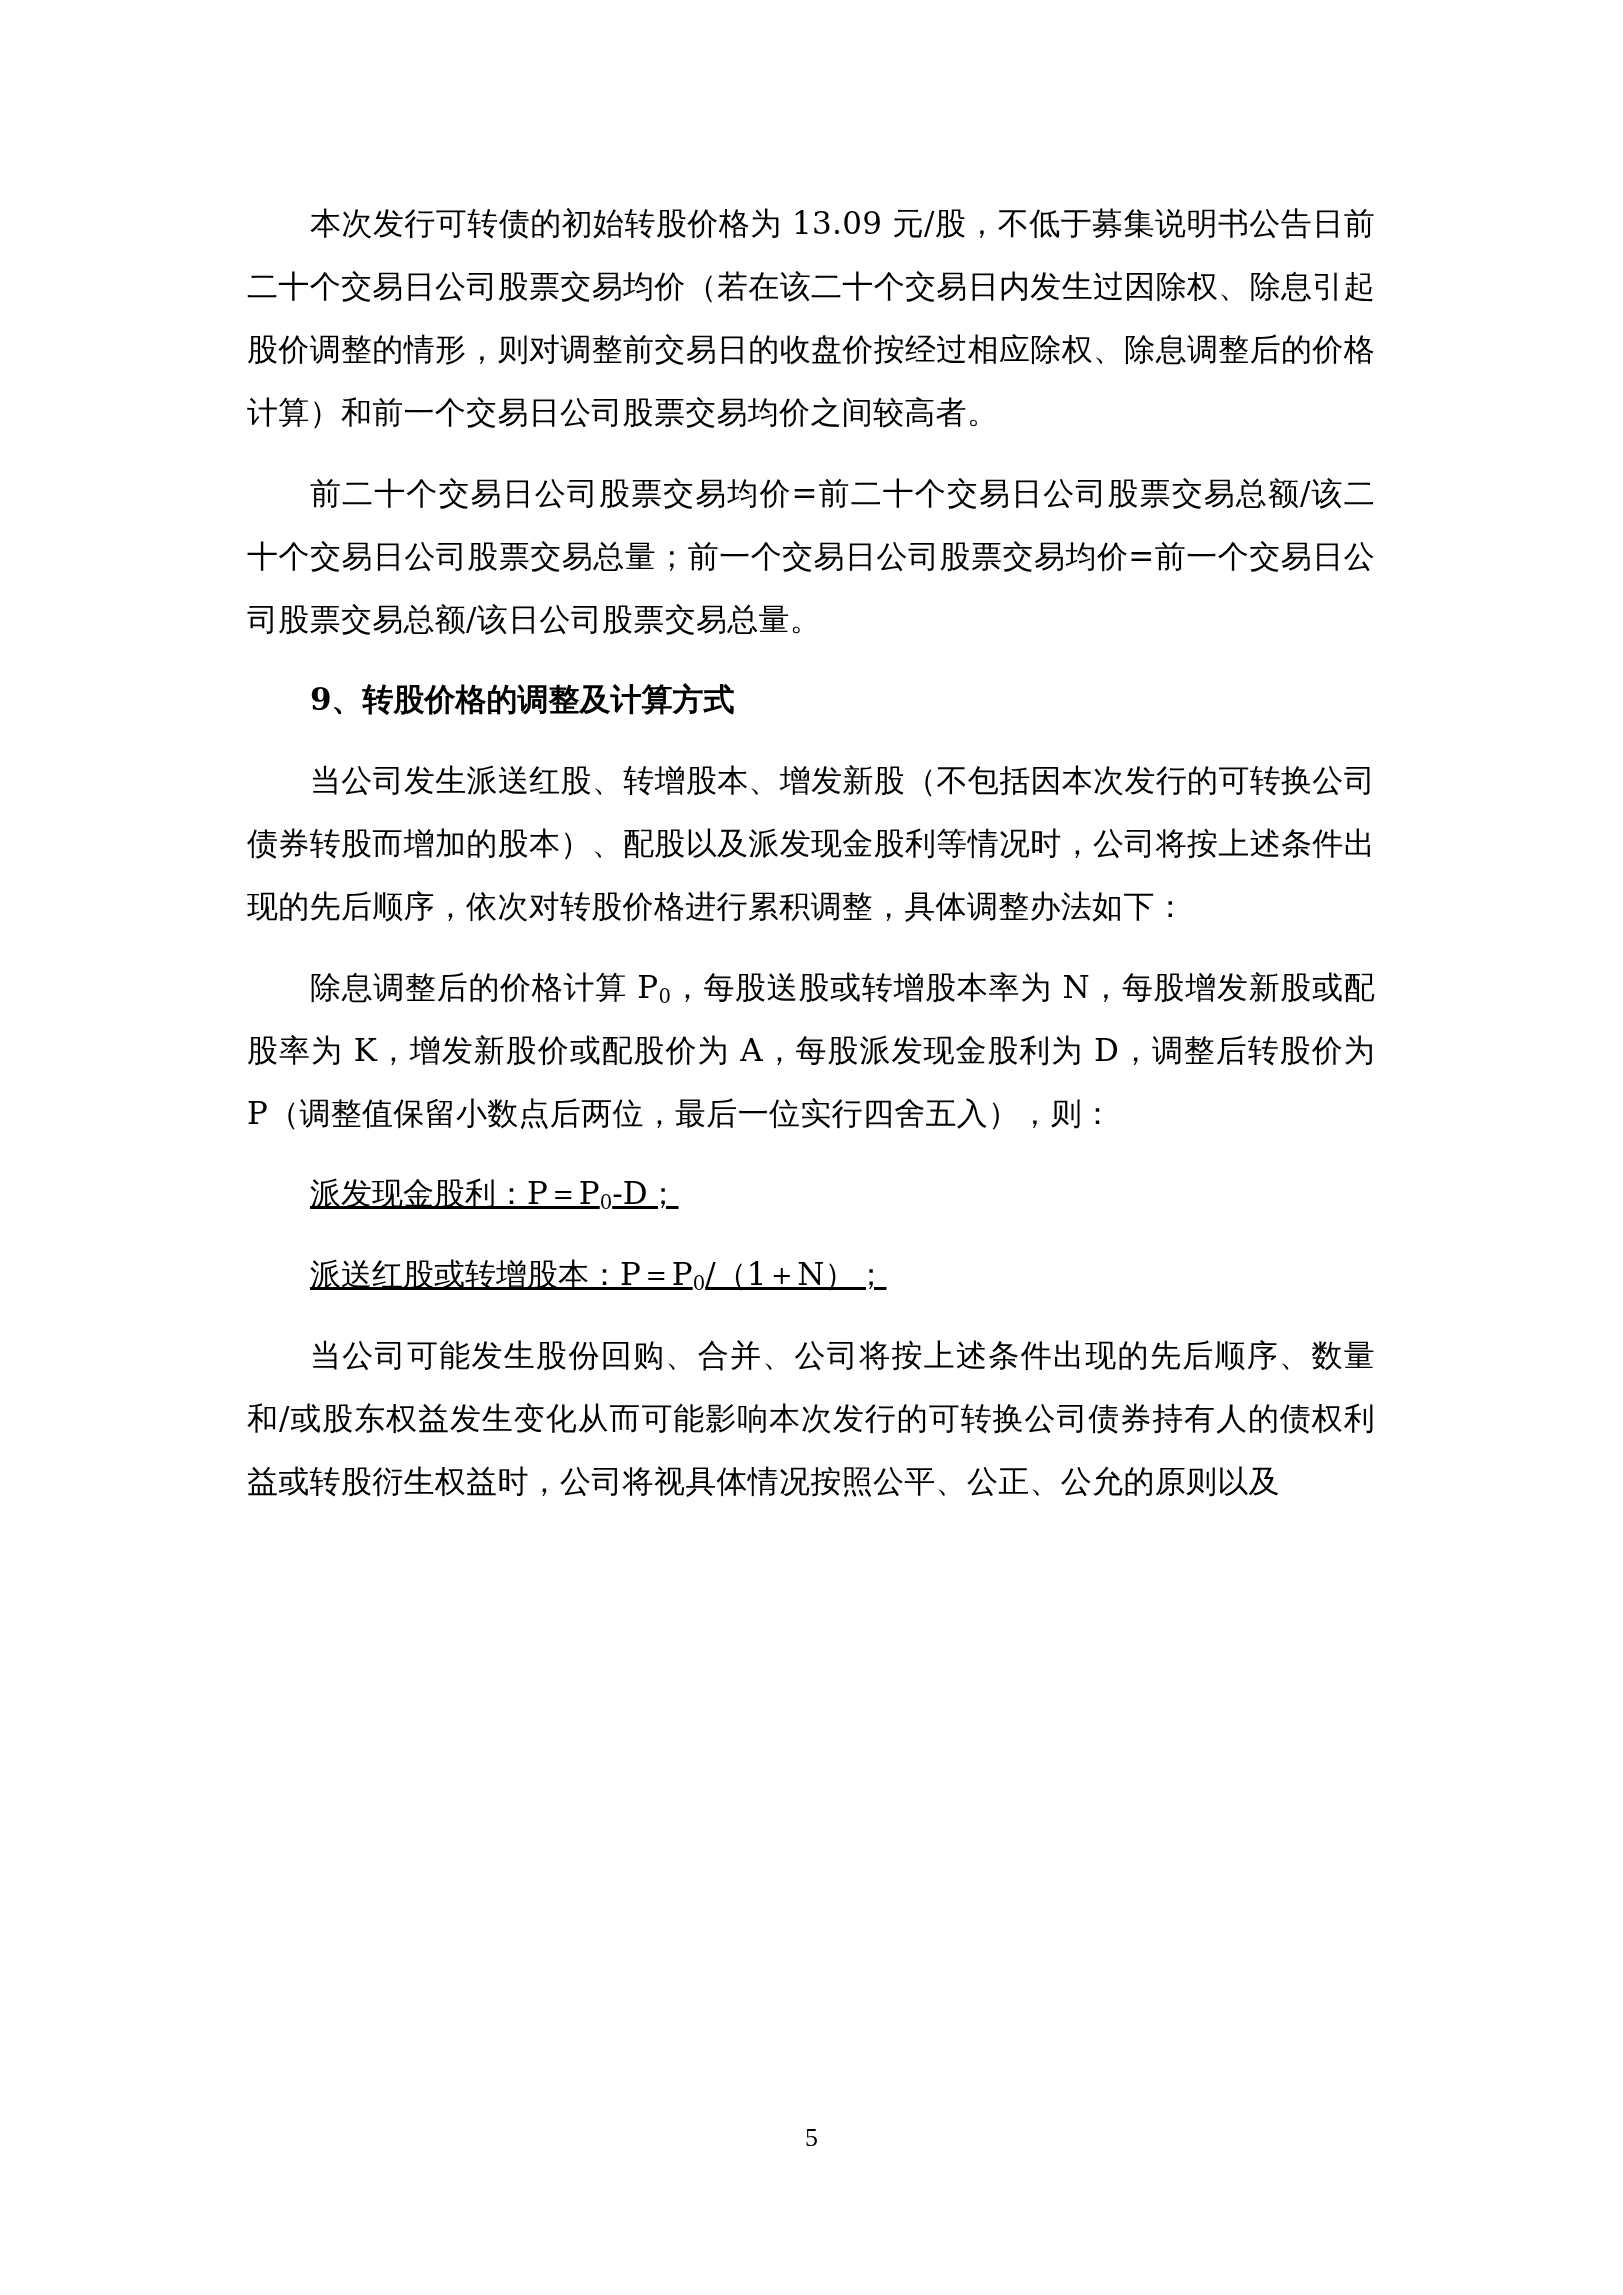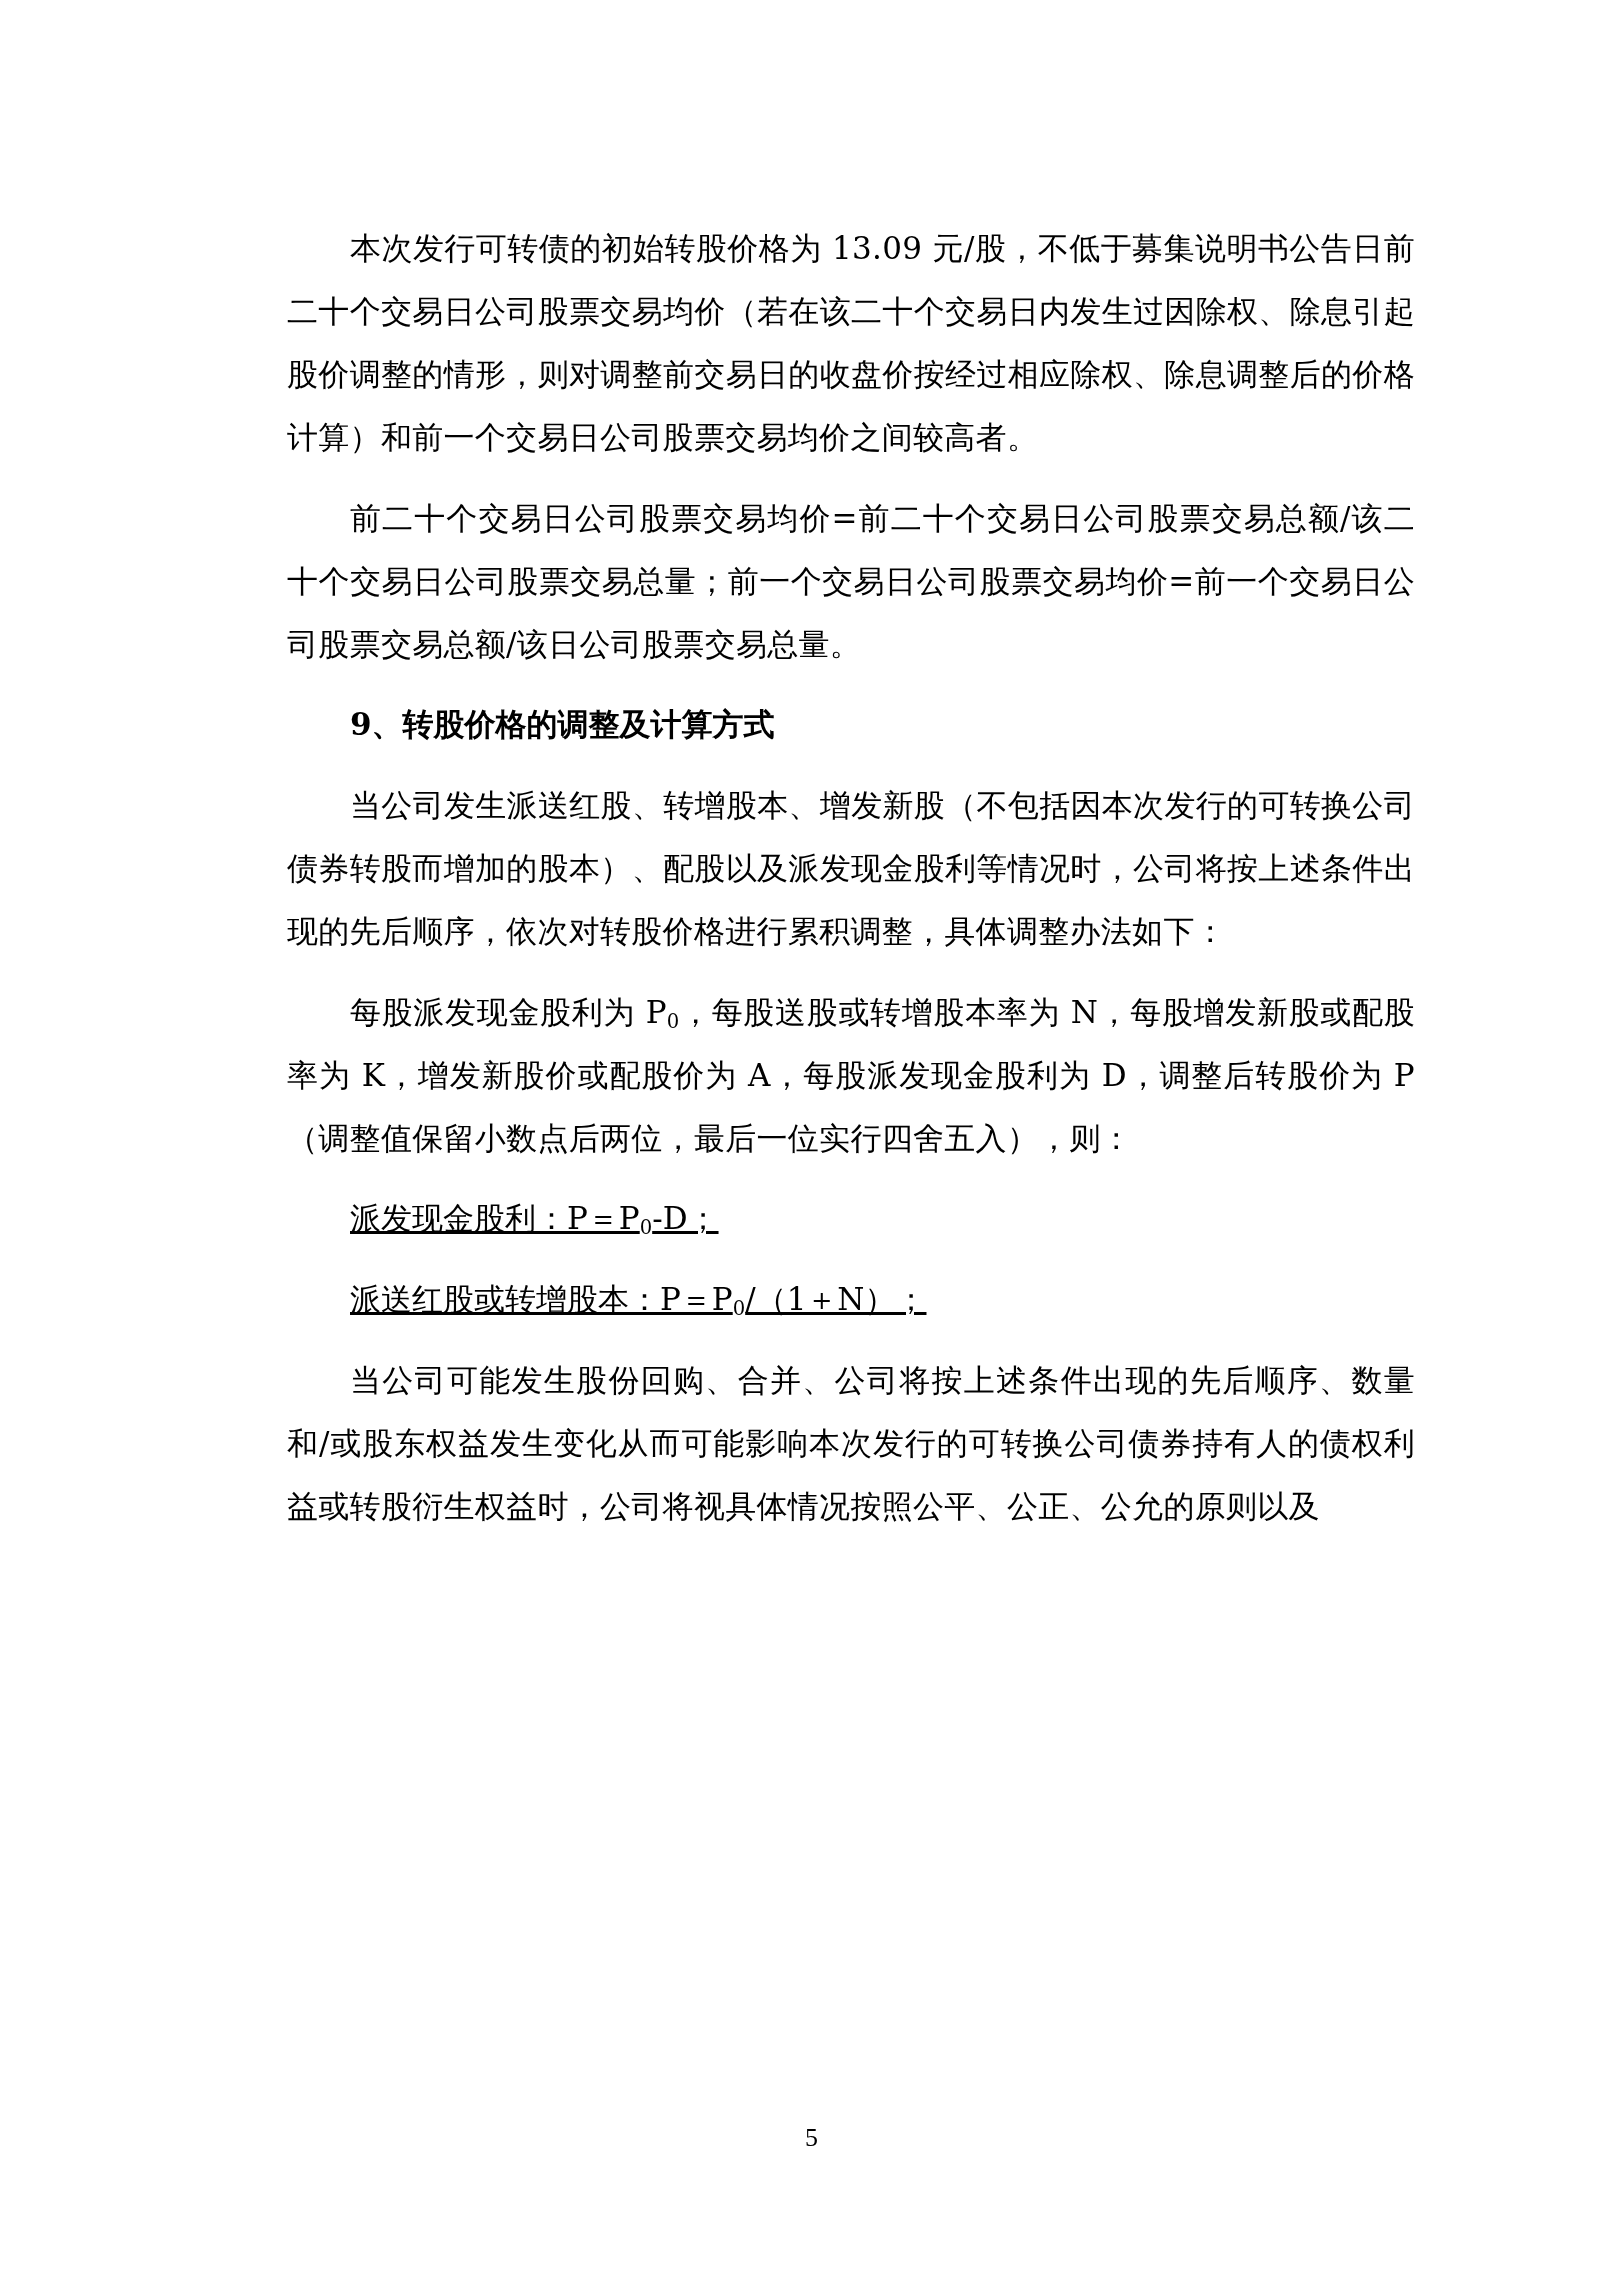--- a/index.html
+++ b/index.html
@@ -11,23 +11,22 @@
     width: 1623px;
     height: 2295px;
     position: relative;
     overflow: hidden;
     color: #000000;
     font-family: "DejaVu Serif", "Liberation Serif", serif;
   }
   .page {
     position: absolute;
     left: 247px;
-    top: 217px;
+    top: 192px;
     width: 1128px;
-    margin-left: 40px;
   }
   .para {
     font-size: 31px;
     line-height: 63px;
     text-indent: 63px;
     text-align: justify;
     text-justify: inter-character;
     margin: 0 0 17.7px 0;
     letter-spacing: 0.3px;
   }
@@ -66,21 +65,21 @@
 <div class="page">
 
   <p class="para">本次发行可转债的初始转股价格为 13.09 元/股，不低于募集说明书公告日前二十个交易日公司股票交易均价（若在该二十个交易日内发生过因除权、除息引起股价调整的情形，则对调整前交易日的收盘价按经过相应除权、除息调整后的价格计算）和前一个交易日公司股票交易均价之间较高者。</p>
 
   <p class="para">前二十个交易日公司股票交易均价=前二十个交易日公司股票交易总额/该二十个交易日公司股票交易总量；前一个交易日公司股票交易均价=前一个交易日公司股票交易总额/该日公司股票交易总量。</p>
 
   <p class="heading">9、转股价格的调整及计算方式</p>
 
   <p class="para">当公司发生派送红股、转增股本、增发新股（不包括因本次发行的可转换公司债券转股而增加的股本）、配股以及派发现金股利等情况时，公司将按上述条件出现的先后顺序，依次对转股价格进行累积调整，具体调整办法如下：</p>
 
-  <p class="para"><span>每股派发现金股利为 P</span><sub>0</sub><span>，每股送股或转增股本率为 N，每股增发新股或配股率为 K，增发新股价或配股价为 A，每股派发现金股利为 D，调整后转股价为 P（调整值保留小数点后两位，最后一位实行四舍五入），则：</span></p>
+  <p class="para"><span>除息调整后的价格计算 P</span><sub>0</sub><span>，每股送股或转增股本率为 N，每股增发新股或配股率为 K，增发新股价或配股价为 A，每股派发现金股利为 D，调整后转股价为 P（调整值保留小数点后两位，最后一位实行四舍五入），则：</span></p>
 
   <p class="formula"><span>派发现金股利：</span><span>P＝P</span><sub>0</sub><span>-D；</span></p>
 
   <p class="formula"><span>派送红股或转增股本：</span><span>P＝P</span><sub>0</sub><span>/（1＋N）；</span></p>
 
 
 
 
   <p class="para">当公司可能发生股份回购、合并、公司将按上述条件出现的先后顺序、数量和/或股东权益发生变化从而可能影响本次发行的可转换公司债券持有人的债权利益或转股衍生权益时，公司将视具体情况按照公平、公正、公允的原则以及</p>
 

